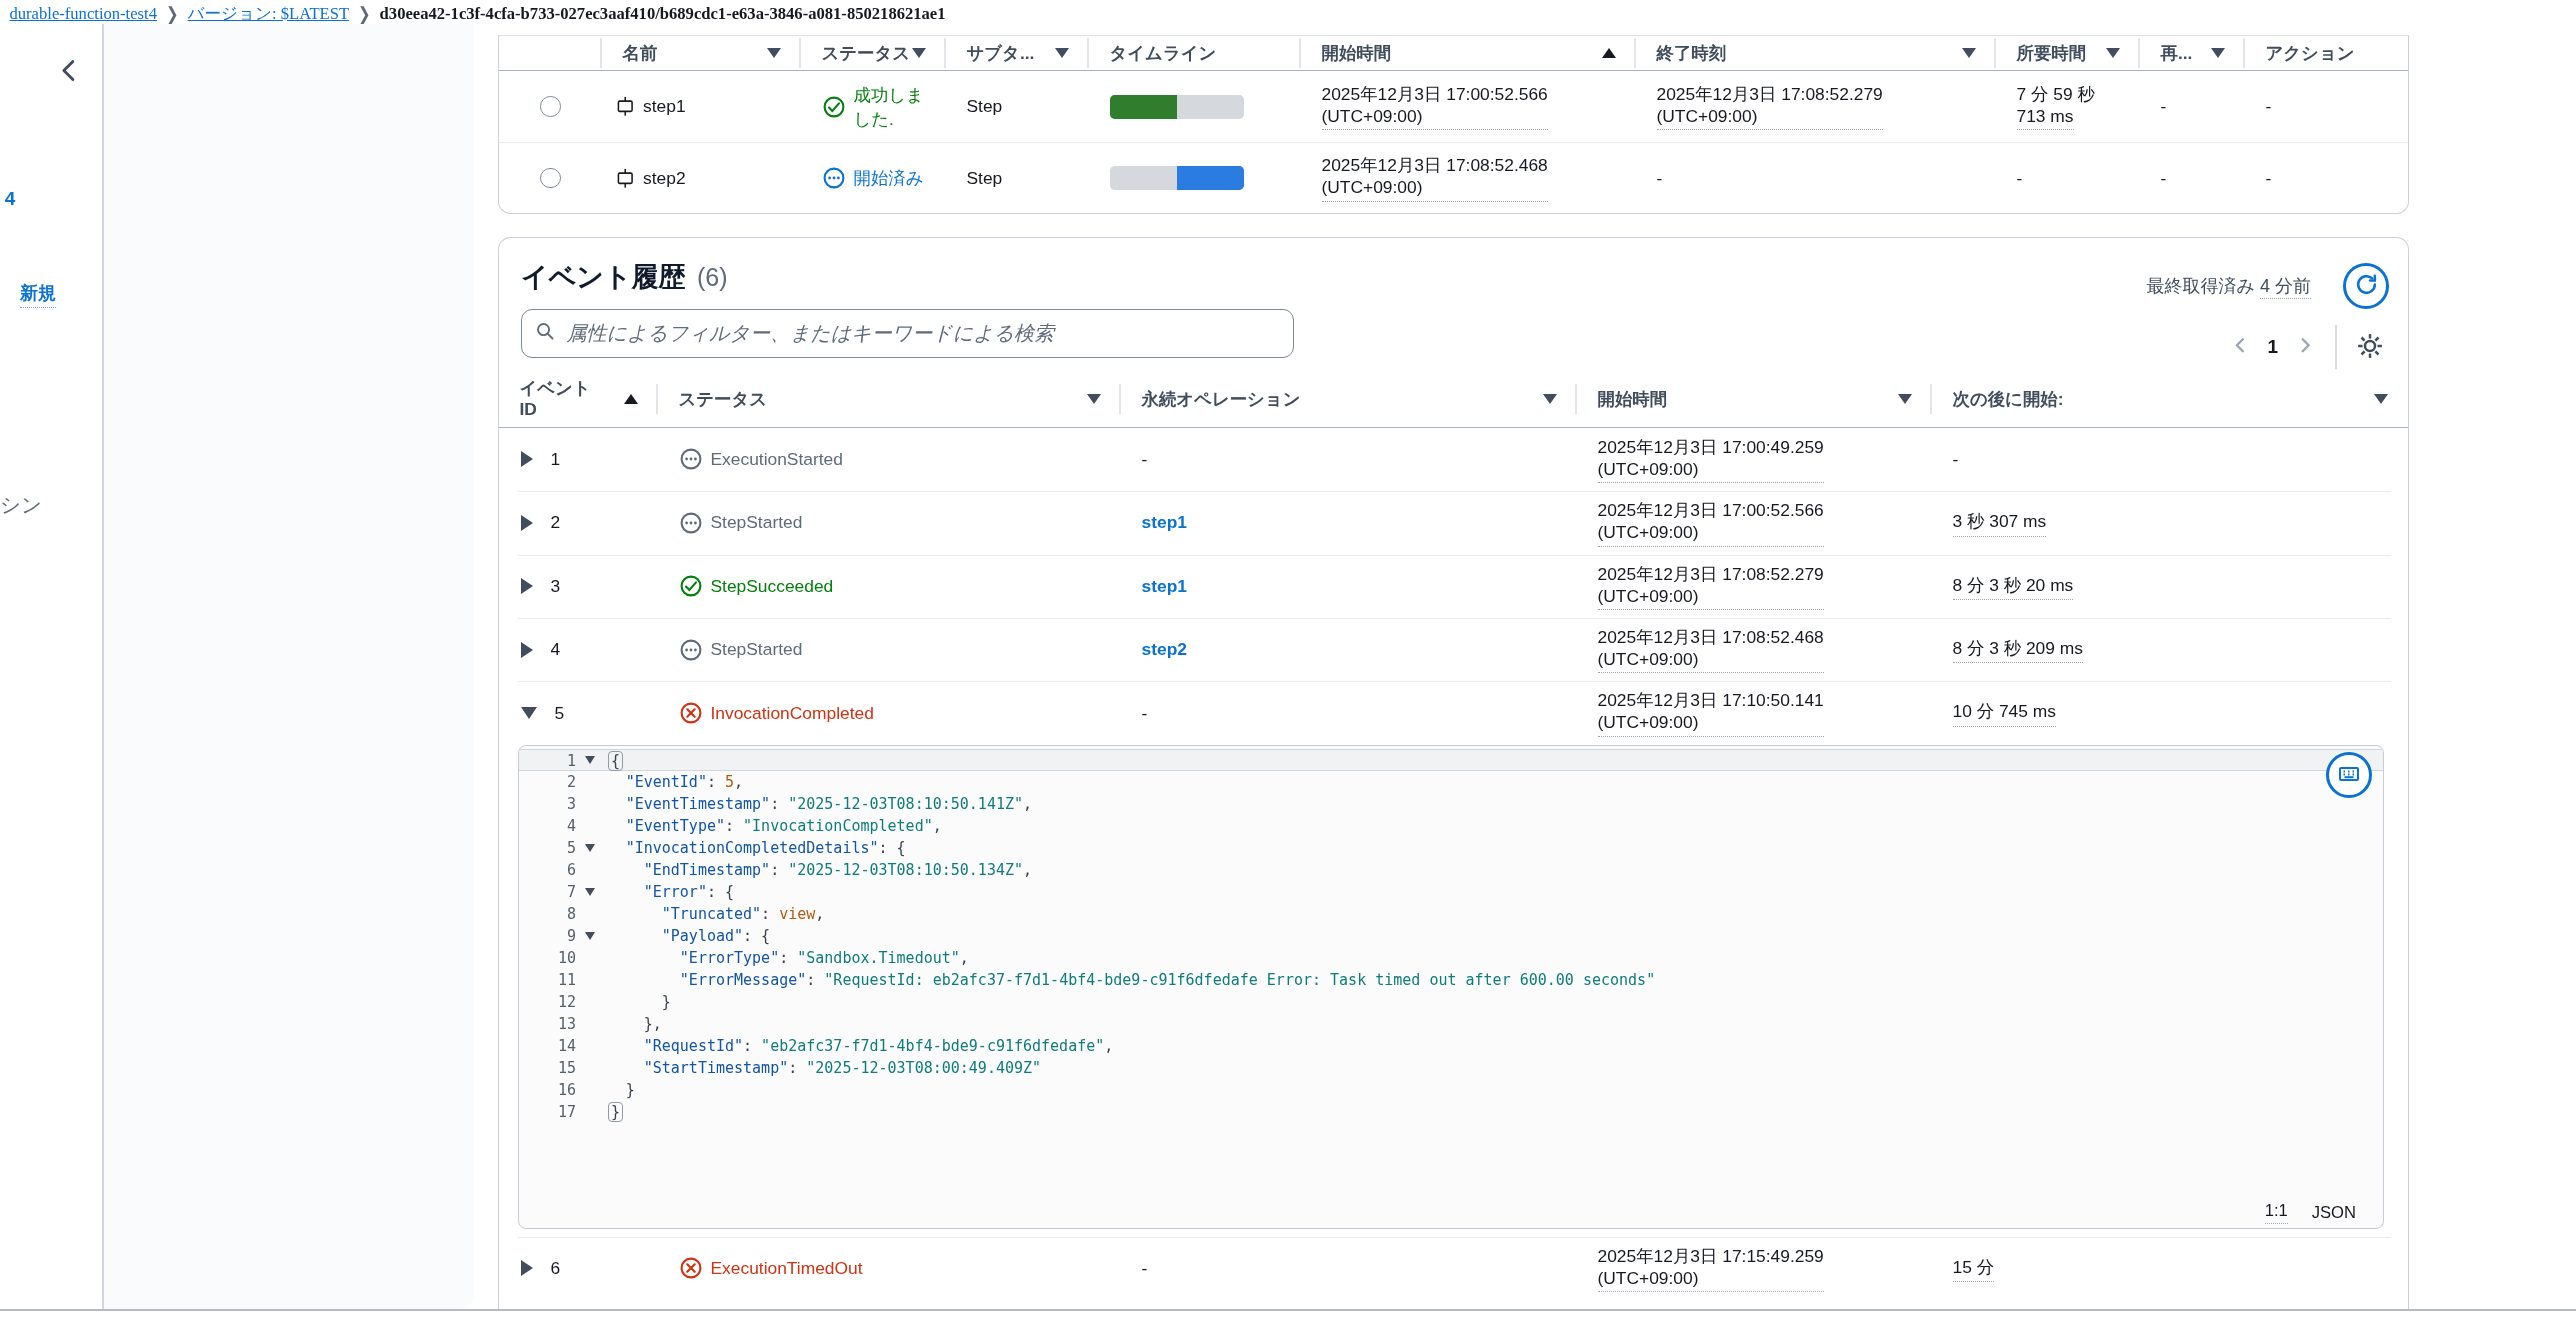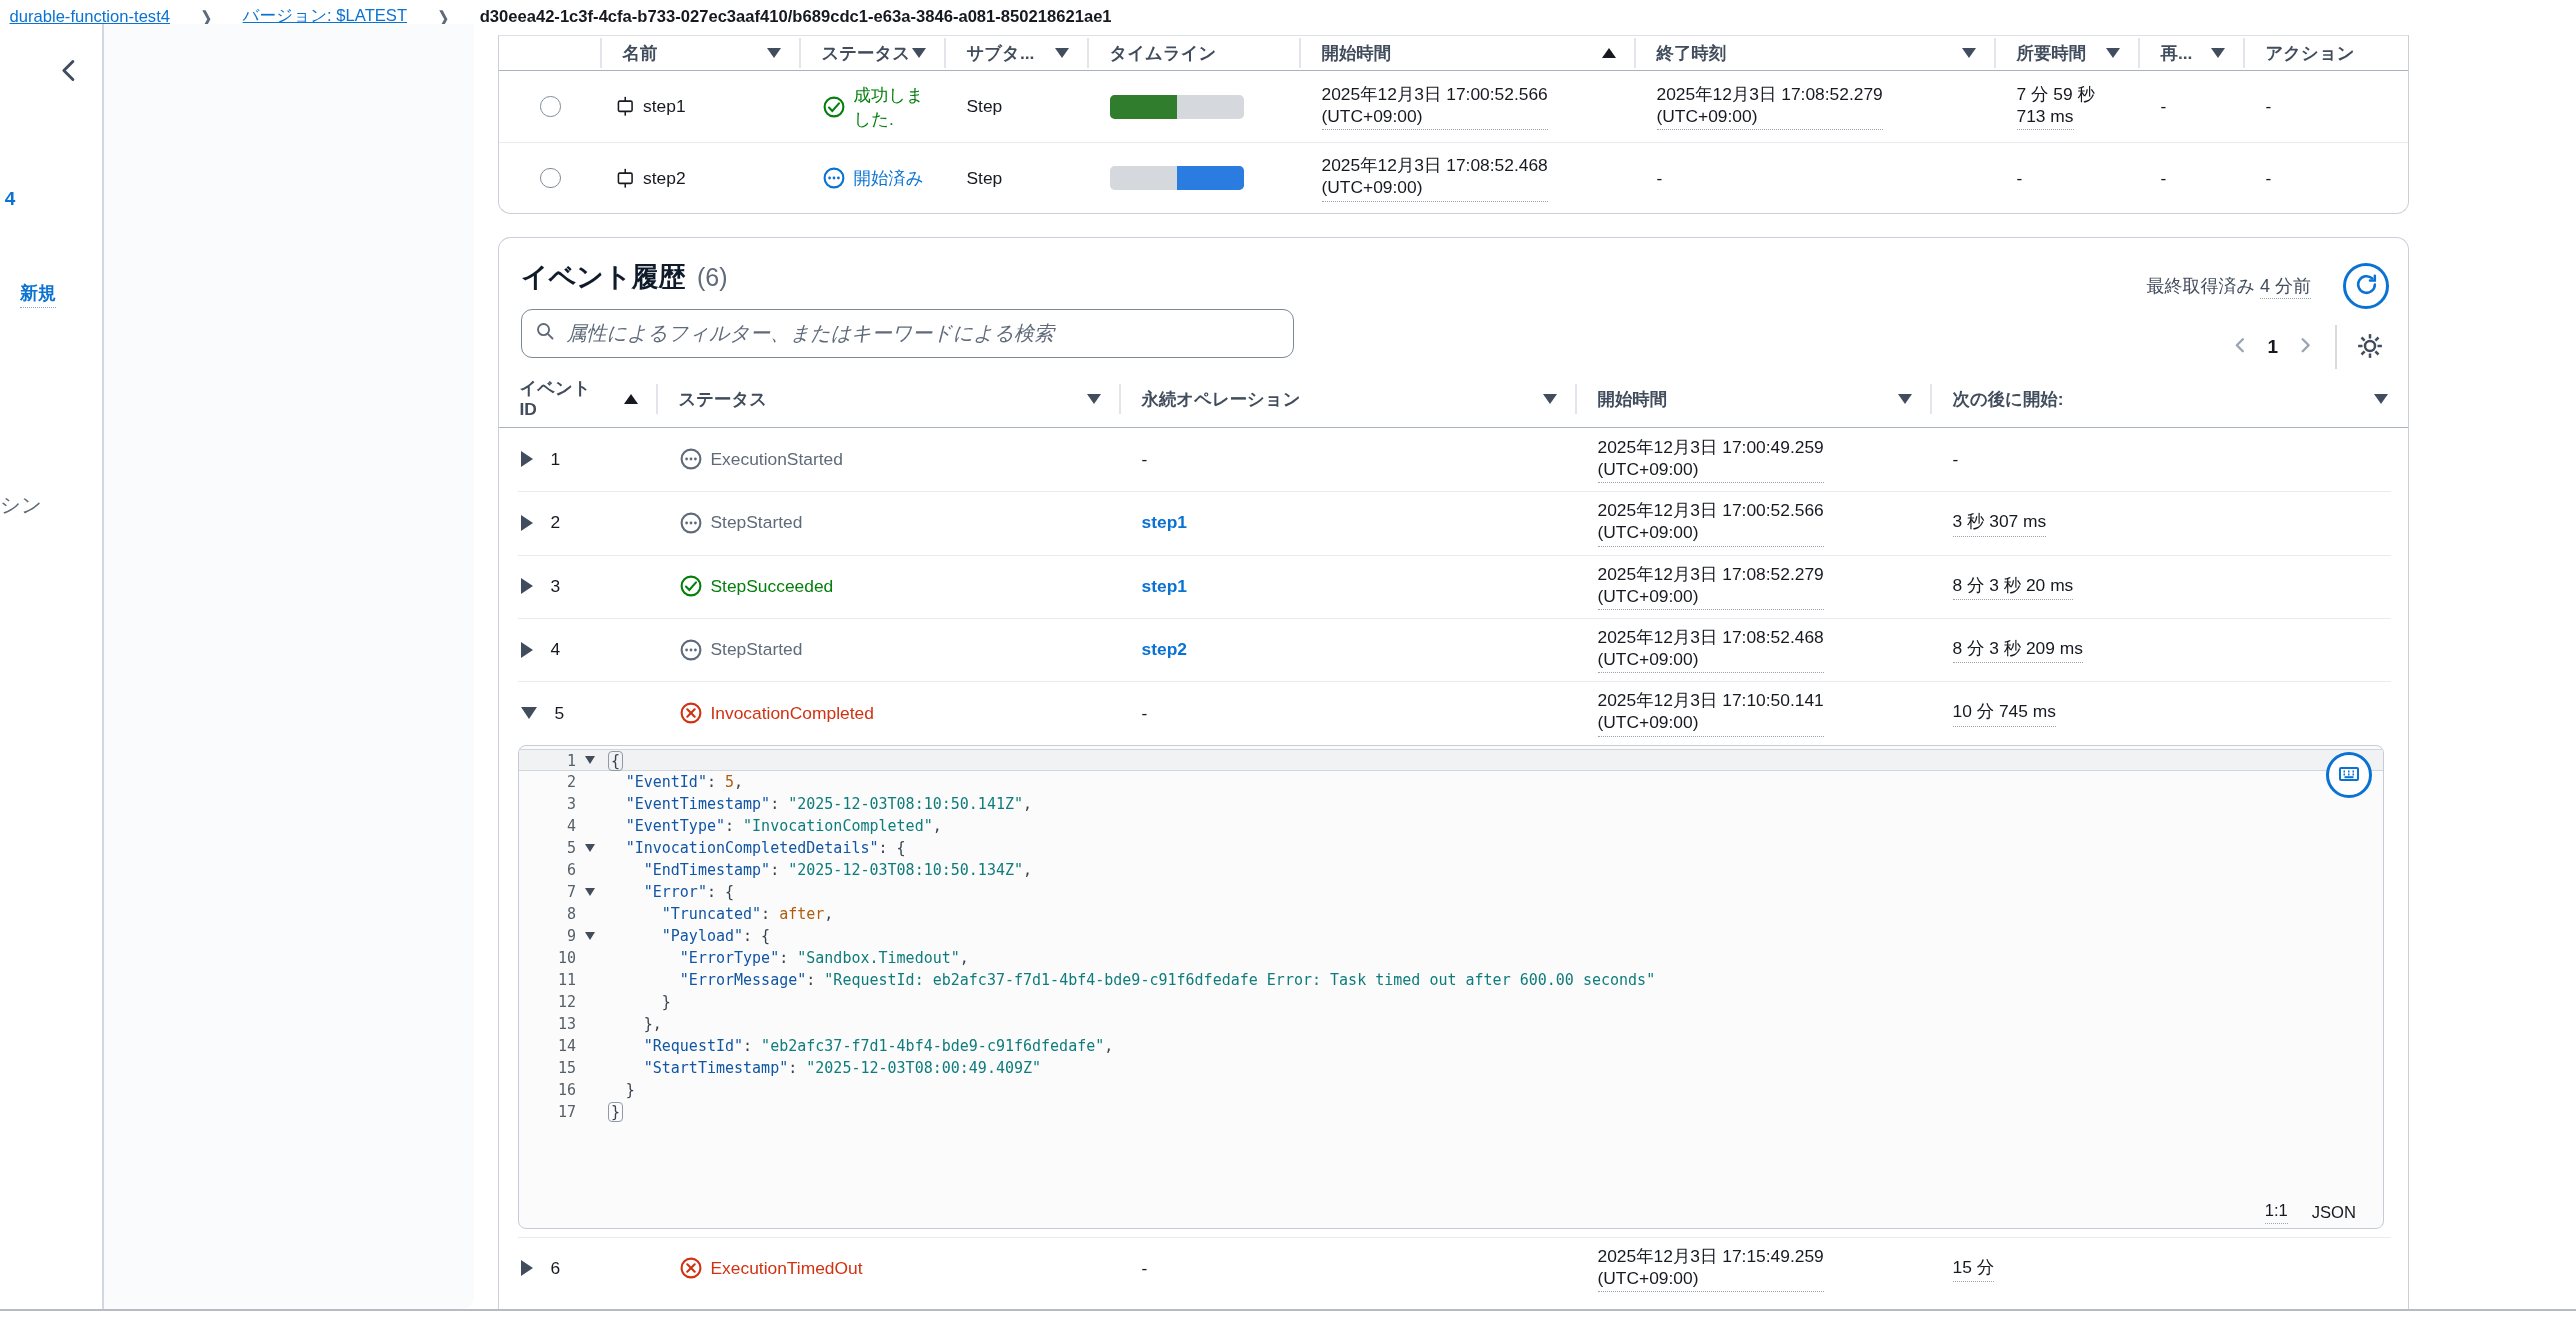--- a/index.html
+++ b/index.html
@@ -3,21 +3,21 @@
 <meta charset="utf-8">
 <style>
   * { box-sizing: border-box; }
   html,body { margin:0; padding:0; }
   body {
     width:2576px; height:1321px; position:relative; overflow:hidden;
     background:#fff; color:#16191f;
     font-family:"Liberation Sans", sans-serif;
   }
   
-  .breadcrumb { position:absolute; top:0; left:9.5px; height:27px; display:flex; align-items:flex-end; gap:30px; font-size:16.6px; white-space:nowrap; }
+  .breadcrumb { position:absolute; top:0; left:9.5px; height:27px; display:flex; align-items:center; gap:9px; font-size:16.6px; white-space:nowrap;font-family:Liberation Serif, serif; }
   .bc-link { color:var(--link); text-decoration:underline; cursor:pointer; }
   .bc-sep { color:#5f6b7a; font-size:15px; transform:scaleY(1.2); }
   .bc-current { color:#16191f; font-weight:700; }
 
   
   .nav-panel { position:absolute; left:104px; top:24px; width:370px; height:1285px; background:#fafbfc; border-bottom-right-radius:12.6px; }
   .nav-border { position:absolute; left:102px; top:24px; width:1.6px; height:1285px; background:#d3d8de; }
   .nav-collapse { position:absolute; left:52px; top:54px; width:35px; height:35px; display:flex; align-items:center; justify-content:center; cursor:pointer; }
   .frag { position:absolute; white-space:nowrap; }
   .frag-4 { left:4.7px; top:188px; color:var(--link); font-weight:700; font-size:19px; }
@@ -515,21 +515,21 @@
           <div class="cl">
             <span class="gut">7</span>
             <span class="foldc">
               <span class="fold-arr"></span>
             </span>
             <span class="code"><span>&nbsp;&nbsp;&nbsp;&nbsp;</span><span class="k">"Error"</span><span class="p">: {</span></span>
           </div>
           <div class="cl">
             <span class="gut">8</span>
             <span class="foldc"></span>
-            <span class="code"><span>&nbsp;&nbsp;&nbsp;&nbsp;&nbsp;&nbsp;</span><span class="k">"Truncated"</span><span class="p">: </span><span class="b">after</span><span class="p">,</span></span>
+            <span class="code"><span>&nbsp;&nbsp;&nbsp;&nbsp;&nbsp;&nbsp;</span><span class="k">"Truncated"</span><span class="p">: </span><span class="b">view</span><span class="p">,</span></span>
           </div>
           <div class="cl">
             <span class="gut">9</span>
             <span class="foldc">
               <span class="fold-arr"></span>
             </span>
             <span class="code"><span>&nbsp;&nbsp;&nbsp;&nbsp;&nbsp;&nbsp;</span><span class="k">"Payload"</span><span class="p">: {</span></span>
           </div>
           <div class="cl">
             <span class="gut">10</span>

